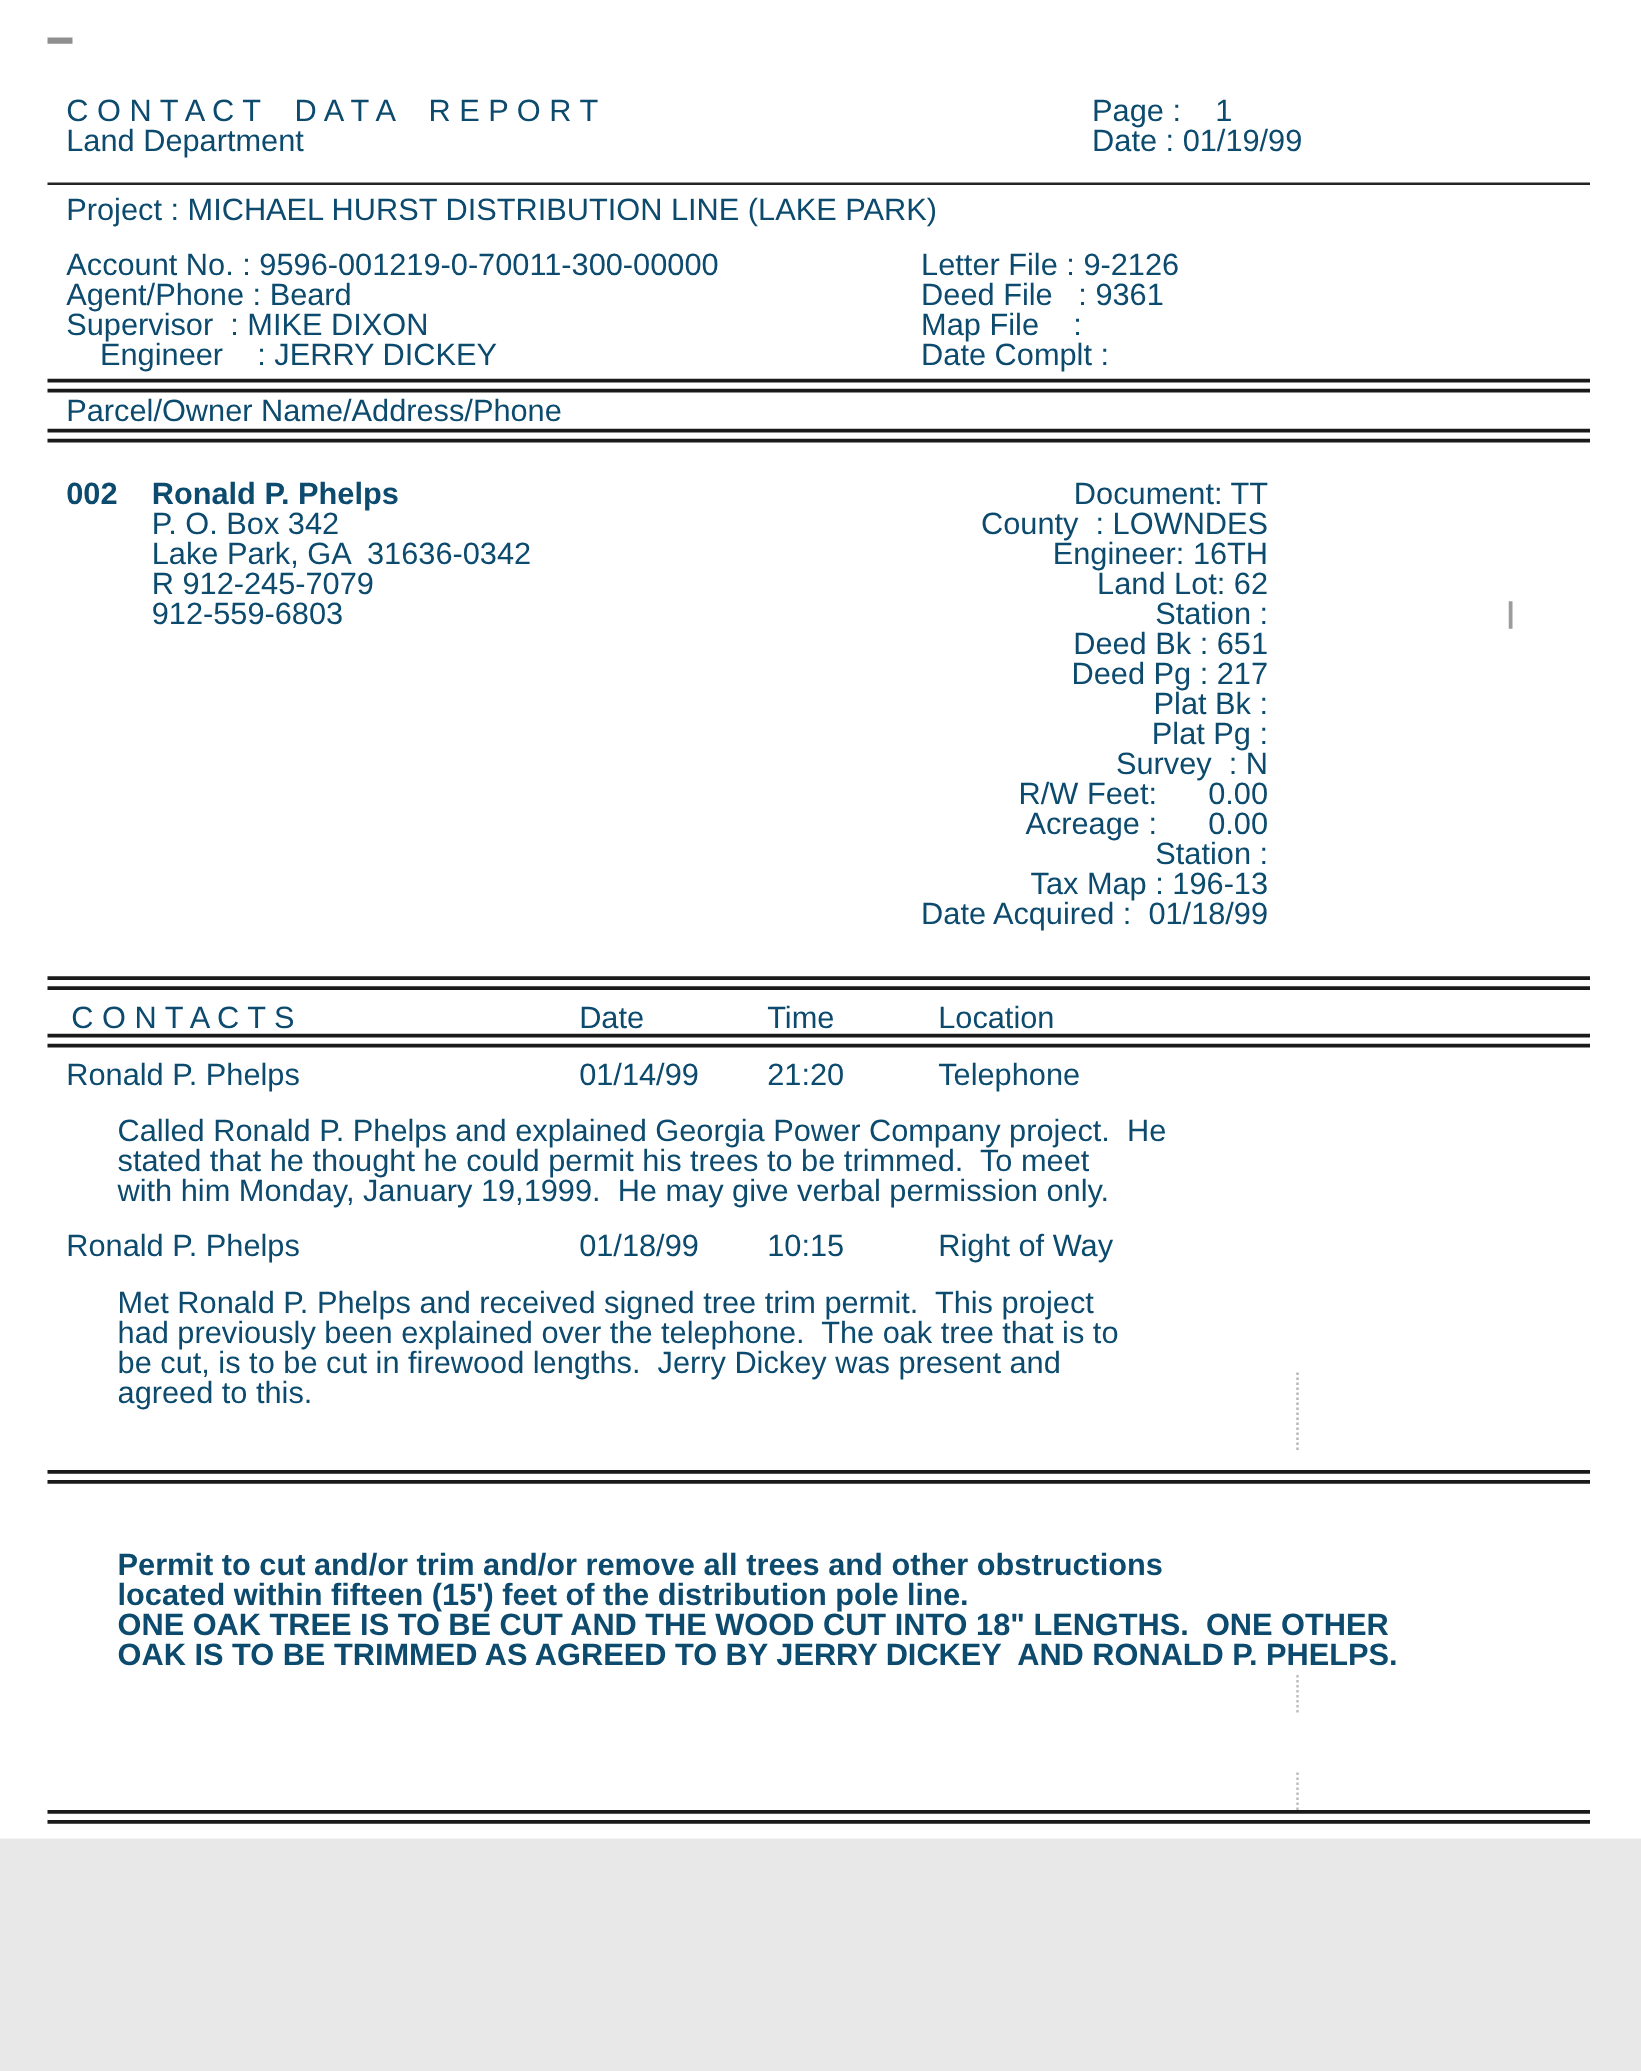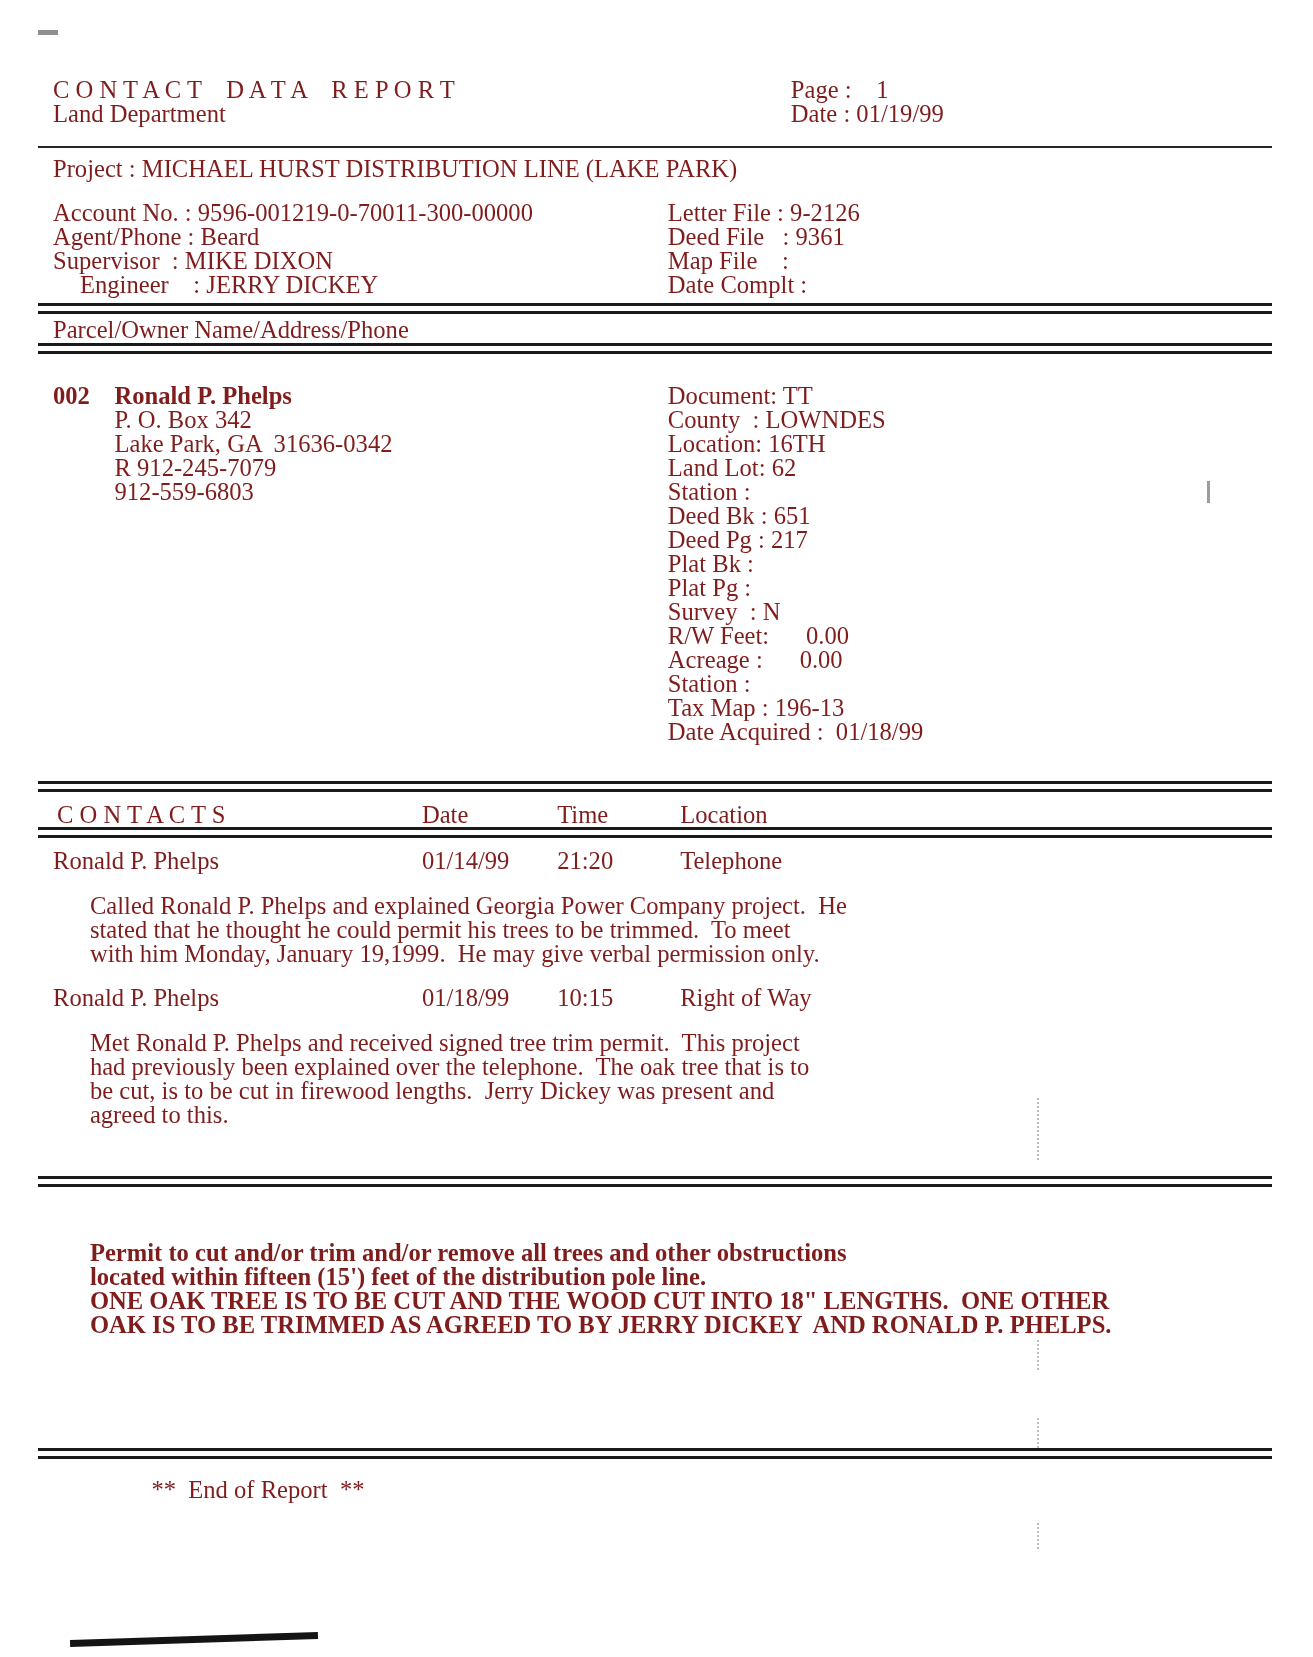--- a/index.html
+++ b/index.html
@@ -1,22 +1,22 @@
 <!DOCTYPE html>
 <html><head>
 <meta charset="utf-8">
 <style>
   html,body{margin:0;padding:0;background:#e8e8e8;}
   .page{
     position:relative;
-    width:1313px;height:1657px;
+    width:1313px;height:1471px;
     background:#ffffff;
-    font-family:Liberation Serif, serif;
+    font-family:Liberation Sans, sans-serif;
     font-size:24.6px;
-    color:#7f1d1d;
+    color:#0c4a6e;
     overflow:hidden;
   }
   .sec{position:absolute;left:53px;}
   .line{position:relative;height:24px;line-height:24px;white-space:pre;}
   .at{position:absolute;top:0;white-space:pre;}
   
   .c60{left:60ch;} .c50{left:50ch;} .c30{left:30ch;} .c41{left:41ch;} .c51{left:51ch;} .c5{left:5ch;}
   .ind3{margin-left:3ch;}
   .ind8{margin-left:8ch;}
   .bold{font-weight:bold;}
@@ -93,24 +93,24 @@
   <div class="sec" style="top:384px;">
     <div class="line bold">
       <span class="at" style="left:0;">002</span>
       <span class="at c5">Ronald P. Phelps</span>
     </div>
     <div class="line"><span class="at c5">P. O. Box 342</span></div>
     <div class="line"><span class="at c5">Lake Park, GA  31636-0342</span></div>
     <div class="line"><span class="at c5">R 912-245-7079</span></div>
     <div class="line"><span class="at c5">912-559-6803</span></div>
 
-    <div style="position:absolute;left:50ch;top:0;">
+    <div style="position:absolute;left:50ch;top:0;text-align:right;">
       <div class="line">Document: TT</div>
       <div class="line">County  : LOWNDES</div>
-      <div class="line">Location: 16TH</div>
+      <div class="line">Engineer: 16TH</div>
       <div class="line">Land Lot: 62</div>
       <div class="line">Station :</div>
       <div class="line">Deed Bk : 651</div>
       <div class="line">Deed Pg : 217</div>
       <div class="line">Plat Bk :</div>
       <div class="line">Plat Pg :</div>
       <div class="line">Survey  : N</div>
       <div class="line">R/W Feet:      0.00</div>
       <div class="line">Acreage :      0.00</div>
       <div class="line">Station :</div>

